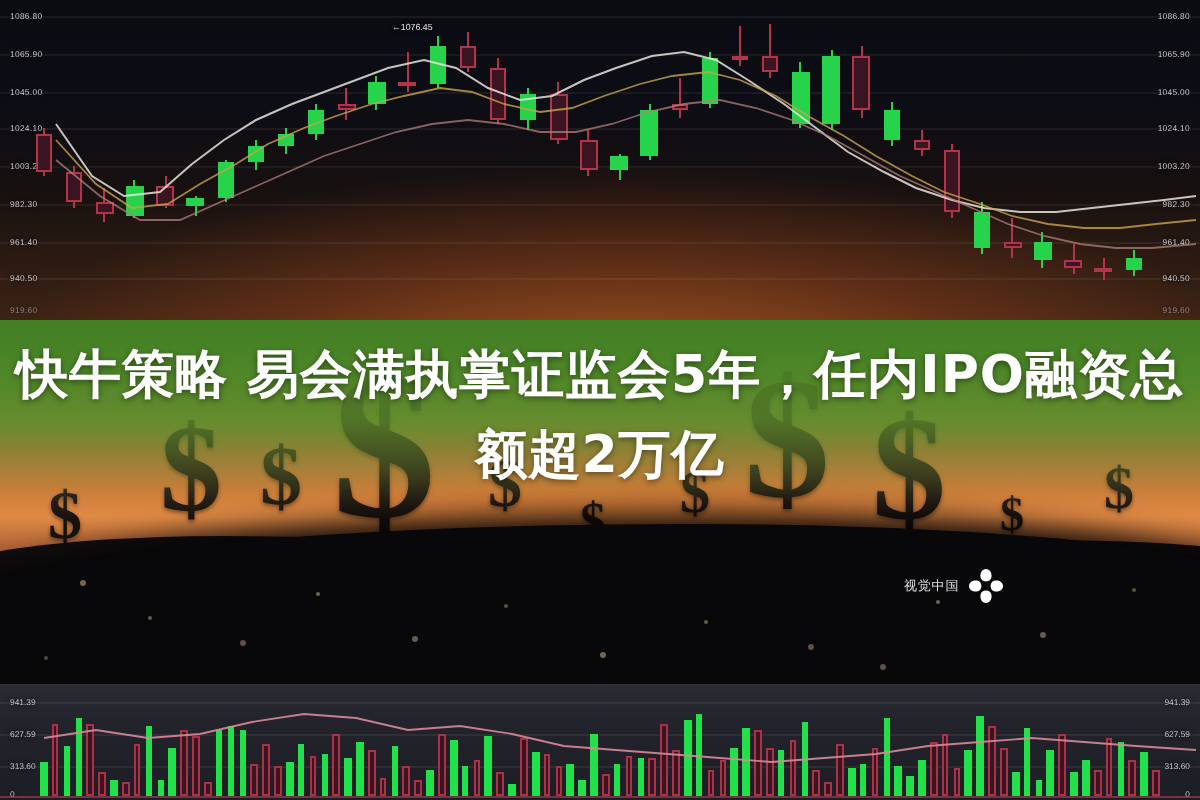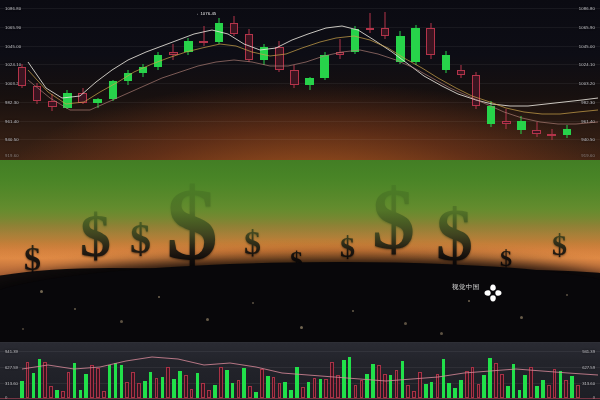--- a/index.html
+++ b/index.html
@@ -104,21 +104,21 @@
   .headline{
     position:absolute;left:0;top:168px;width:600px;
     text-align:center;color:#ffffff;font-weight:bold;
     font-size:26px;line-height:40px;letter-spacing:.5px;
     text-shadow:0 1px 3px rgba(0,0,0,.45);
     font-family:"DejaVu Sans","Liberation Sans",sans-serif;
   }
   .headline .ln{display:block;}
 
   
-  .wm{position:absolute;left:452px;top:283px;display:flex;align-items:flex-start;gap:3px;}
+  .wm{position:absolute;left:452px;top:283px;display:flex;align-items:center;gap:3px;}
   .wm-cn{font-size:6.5px;color:#f2f2f2;letter-spacing:.4px;white-space:nowrap;
     font-family:"DejaVu Sans","Liberation Sans",sans-serif;opacity:.92;}
   .wm-logo{position:relative;width:20px;height:20px;flex:0 0 auto;}
   .wm-txt{margin-left:2px;}
   .wm-txt div{font-size:7.6px;color:#ededed;line-height:10px;white-space:nowrap;opacity:.93;
     text-shadow:0 1px 1px rgba(0,0,0,.55);}
   .wm-txt .l2{text-align:center;}
 
   
   .vol-chart{
@@ -362,20 +362,24 @@
     <div class="bokeh" style="left:300px;top:166px;width:3px;height:3px;opacity:.5"></div>
     <div class="bokeh" style="left:352px;top:150px;width:2px;height:2px;opacity:.45"></div>
     <div class="bokeh" style="left:404px;top:162px;width:3px;height:3px;opacity:.4"></div>
     <div class="bokeh" style="left:468px;top:140px;width:2px;height:2px;opacity:.5"></div>
     <div class="bokeh" style="left:520px;top:156px;width:3px;height:3px;opacity:.45"></div>
     <div class="bokeh" style="left:566px;top:134px;width:2px;height:2px;opacity:.4"></div>
     <div class="bokeh" style="left:22px;top:168px;width:2px;height:2px;opacity:.35"></div>
     <div class="bokeh" style="left:440px;top:172px;width:3px;height:3px;opacity:.4"></div>
   </div>
 
+  <div class="headline">
+    <span class="ln">快牛策略 易会满执掌证监会5年，任内IPO融资总</span>
+    <span class="ln">额超2万亿</span>
+  </div>
 
   <div class="wm">
     <div class="wm-cn">视觉中国</div>
     <div class="wm-logo">
       <svg viewBox="0 0 40 40" width="20" height="20">
         <g fill="#ffffff">
           <path d="M20 3 C24 3 26 7 25.5 11 C25.2 13.6 23 15.4 20 15.4 C17 15.4 14.8 13.6 14.5 11 C14 7 16 3 20 3 Z"></path>
           <path d="M37 20 C37 24 33 26 29 25.5 C26.4 25.2 24.6 23 24.6 20 C24.6 17 26.4 14.8 29 14.5 C33 14 37 16 37 20 Z"></path>
           <path d="M20 37 C16 37 14 33 14.5 29 C14.8 26.4 17 24.6 20 24.6 C23 24.6 25.2 26.4 25.5 29 C26 33 24 37 20 37 Z"></path>
           <path d="M3 20 C3 16 7 14 11 14.5 C13.6 14.8 15.4 17 15.4 20 C15.4 23 13.6 25.2 11 25.5 C7 26 3 24 3 20 Z"></path>

